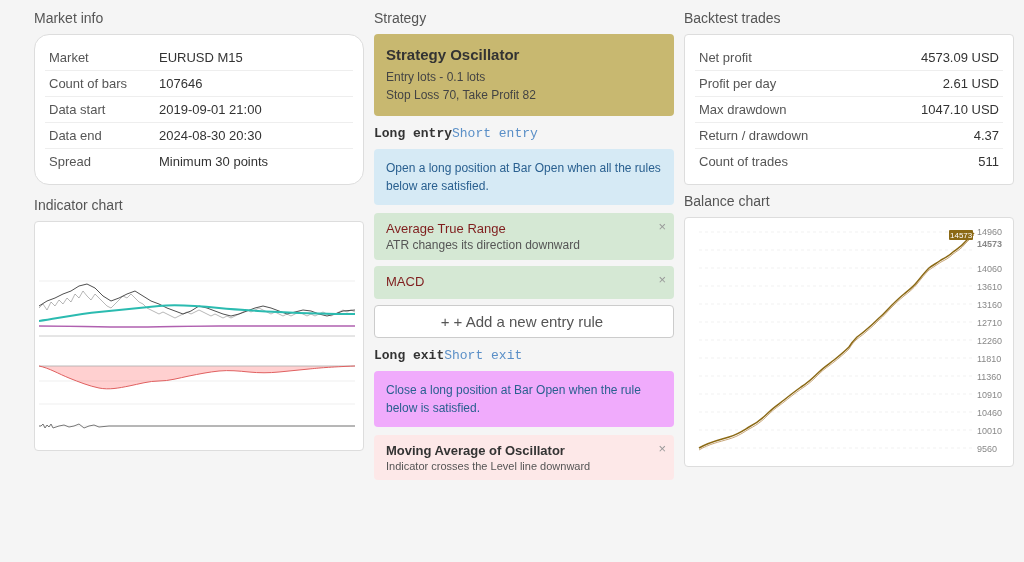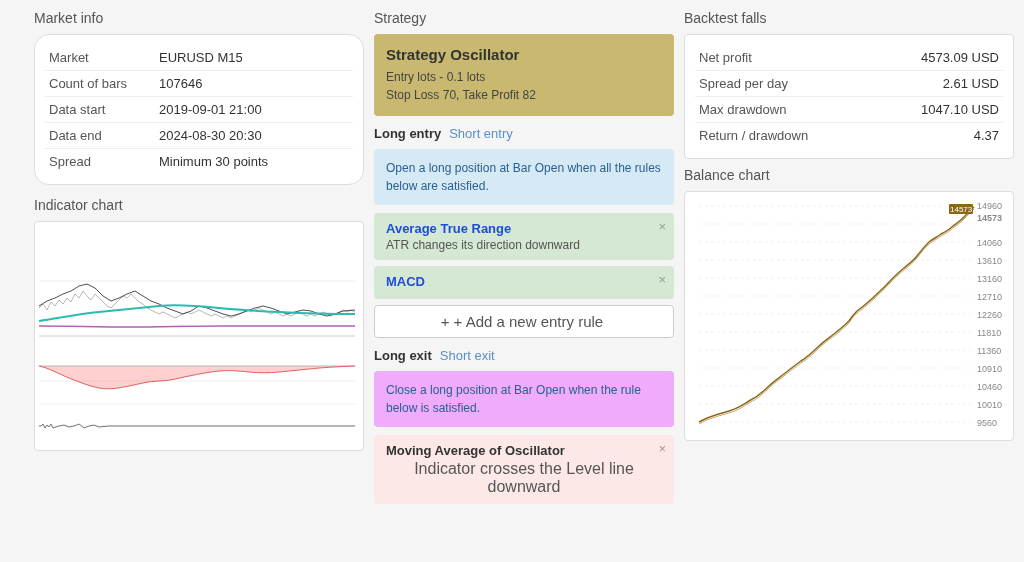--- a/index.html
+++ b/index.html
@@ -65,23 +65,24 @@
       color: #333;
       margin-bottom: 5px;
     }
     .strategy-properties p {
       font-size: 12px;
       color: #444;
       line-height: 1.5;
     }
     .entry-tabs {
       display: flex;
-      gap: 8px;
+      gap: 0;
       margin-bottom: 8px;
       align-items: flex-start;
+      font-family: Liberation Mono, monospace;
     }
     .entry-tab-active {
       color: #333;
       font-weight: 600;
       font-size: 13px;
     }
     .entry-tab-inactive {
       color: #5a8fc7;
       font-size: 13px;
       cursor: pointer;
@@ -97,22 +98,22 @@
     }
     .rule-card {
       background: #d5e8d4;
       border-radius: 4px;
       padding: 8px 12px;
       margin-bottom: 6px;
       position: relative;
     }
     .rule-card h4 {
       font-size: 13px;
-      font-weight: 700;
-      color: #1d4ed8;
+      font-weight: 400;
+      color: #7f1d1d;
       margin-bottom: 2px;
     }
     .rule-card p {
       font-size: 12px;
       color: #555;
     }
     .rule-close {
       position: absolute;
       top: 6px;
       right: 8px;
@@ -153,23 +154,22 @@
       margin-bottom: 6px;
       position: relative;
     }
     .rule-card-exit h4 {
       font-size: 13px;
       font-weight: 600;
       color: #333;
       margin-bottom: 2px;
     }
     .rule-card-exit p {
-      font-size: 16px;
+      font-size: 11px;
       color: #555;
-      text-align: center;
     }
 
     
     .backtest-box {
       background: #fff;
       border: 1px solid #ddd;
       border-radius: 4px;
       padding: 10px;
     }
     .backtest-table {
@@ -306,39 +306,43 @@
     <div class="rule-card-exit">
       <span class="rule-close">×</span>
       <h4>Moving Average of Oscillator</h4>
       <p>Indicator crosses the Level line downward</p>
     </div>
   </div>
 
   <div>
 
     <div>
-      <div class="section-title">Backtest falls</div>
+      <div class="section-title">Backtest trades</div>
       <div class="backtest-box">
         <table class="backtest-table">
           <tbody id="backtest-table-body">
               <tr>
                 <td>Net profit</td>
                 <td>4573.09 USD</td>
               </tr>
               <tr>
-                <td>Spread per day</td>
+                <td>Profit per day</td>
                 <td>2.61 USD</td>
               </tr>
               <tr>
                 <td>Max drawdown</td>
                 <td>1047.10 USD</td>
               </tr>
               <tr>
                 <td>Return / drawdown</td>
                 <td>4.37</td>
+              </tr>
+              <tr>
+                <td>Count of trades</td>
+                <td>511</td>
               </tr>
             </tbody>
         </table>
       </div>
     </div>
 
     <div class="balance-chart-section">
       <div class="section-title">Balance chart</div>
       <div class="balance-chart-box">
         <svg width="320" height="242">

